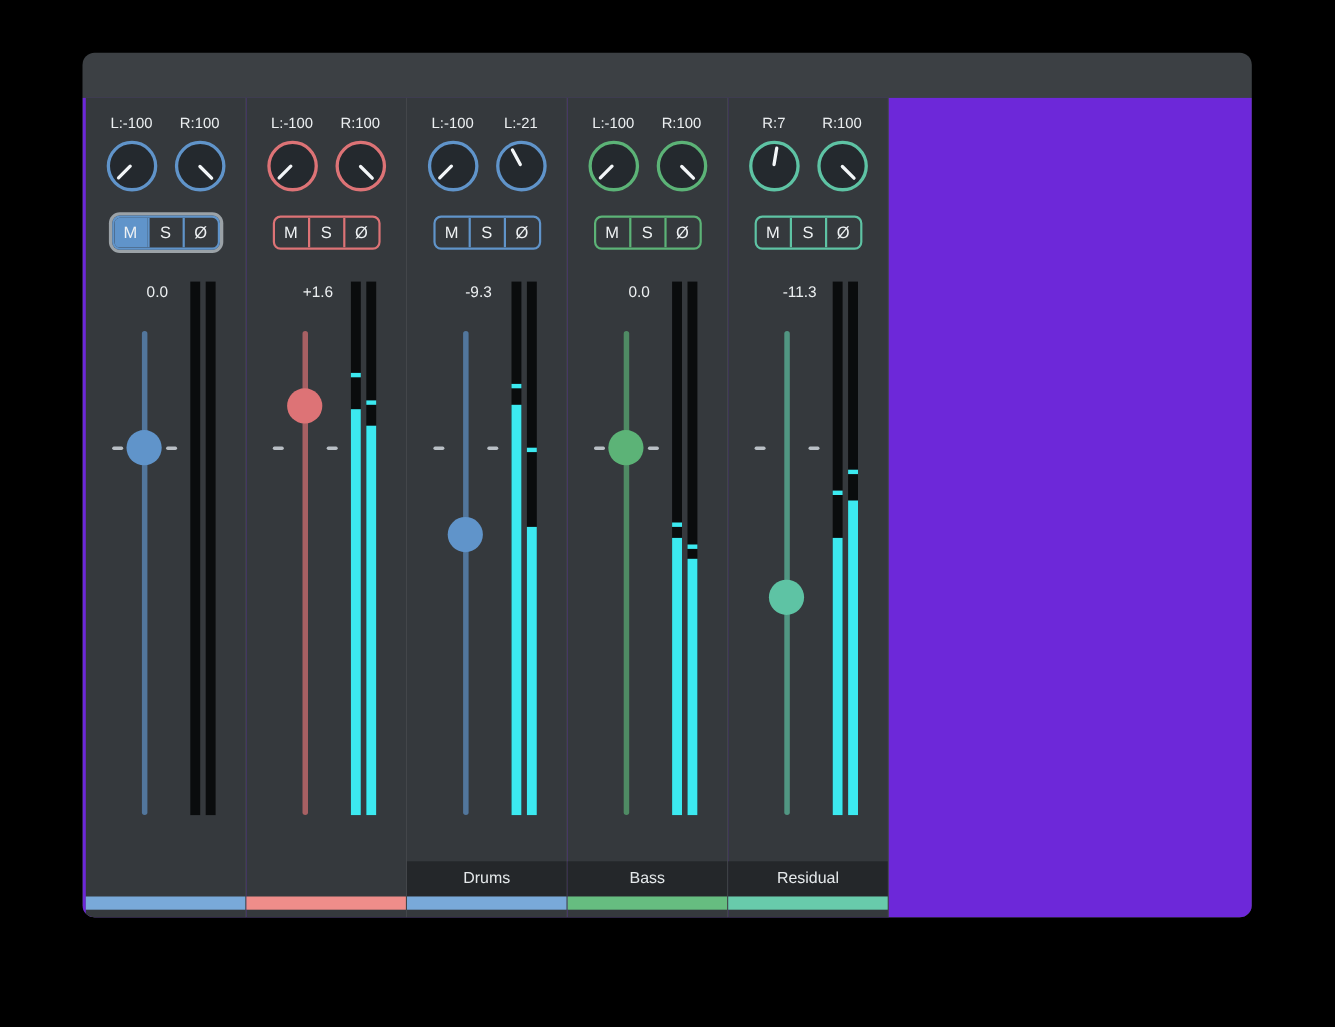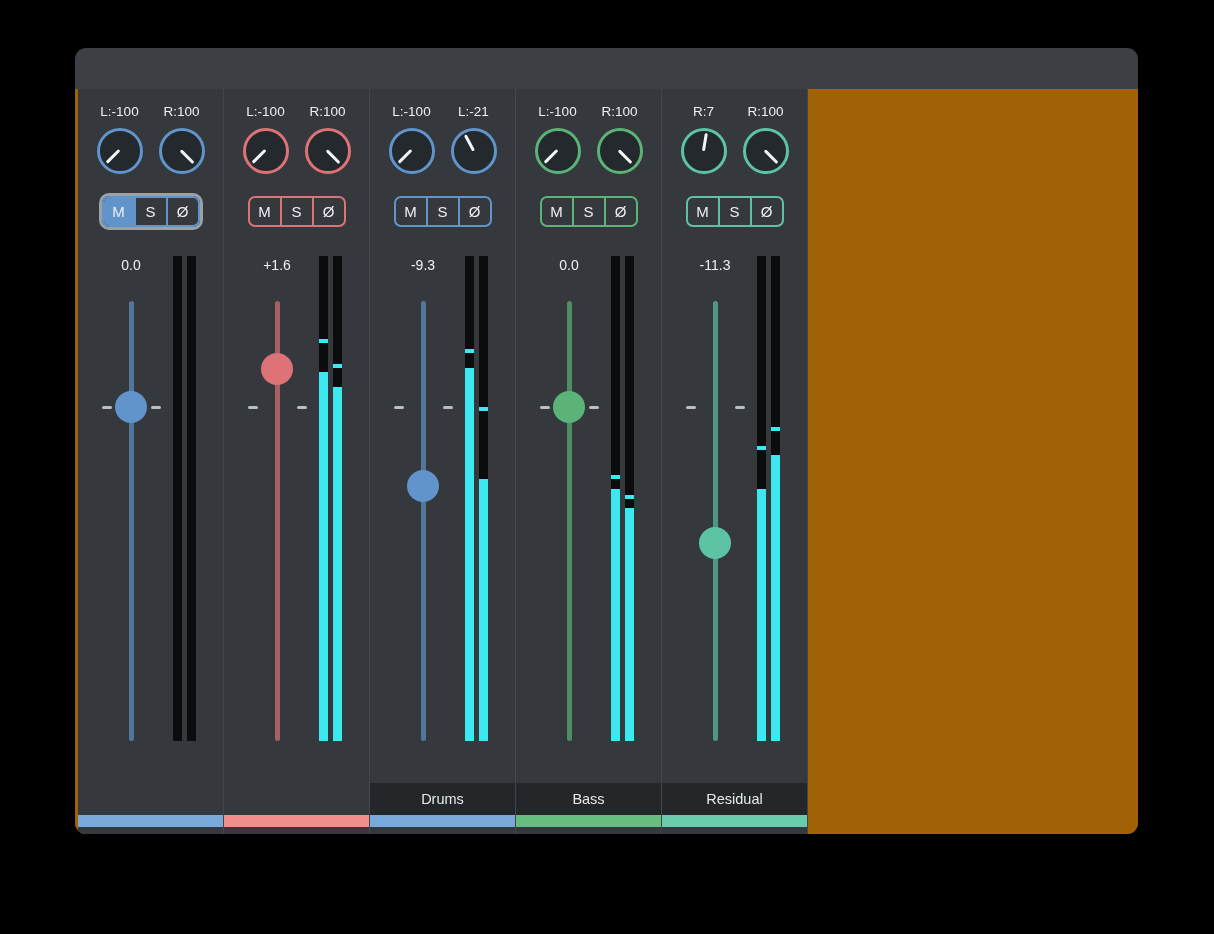--- a/index.html
+++ b/index.html
@@ -15,21 +15,21 @@
               border-bottom:1px solid #e6dfd3; }
   .traffic { position:absolute; left:19px; top:0; height:100%;
              display:flex; align-items:center; gap:12px; }
   .traffic span { width:13px; height:13px; border-radius:50%; display:block; }
   .title { position:absolute; left:0; right:0; top:0; height:100%;
            display:flex; align-items:center; justify-content:center;
            font-size:16.5px; font-weight:700; color:#3e3e40; letter-spacing:.2px; }
 
   
   .content { position:absolute; top:41px; left:0; right:0; bottom:0;
-             background:#a16207; display:flex; padding-left:3px; }
+             background:#6d28d9; display:flex; padding-left:3px; }
 
   .strip { position:relative; width:146px; height:100%; background:#35393d;
            border-right:1px solid rgba(255,255,255,.07); flex:none; }
 
   
   .pan-labels { display:flex; justify-content:center; gap:16px; padding-top:15px; }
   .pan-labels span { width:46px; text-align:center; white-space:nowrap;
                      font-size:13.5px; color:#eceff1; }
   .knobs { display:flex; justify-content:center; gap:16px; margin-top:9px; }
   .knob { position:relative; width:46px; height:46px; border-radius:50%;
@@ -41,21 +41,21 @@
   
   .msb { width:98px; height:31px; margin:22px auto 0; display:flex;
          border:2px solid var(--accent); border-radius:7px; overflow:hidden; }
   .msb.ring { box-shadow:0 0 0 3px rgba(196,202,208,.72); }
   .msb-cell { flex:1; display:flex; align-items:center; justify-content:center;
               font-size:15px; color:#eef1f3; cursor:default; }
   .msb-cell + .msb-cell { border-left:2px solid var(--accent); }
   .msb-cell.active { background:var(--accent); }
 
   
-  .gain { position:absolute; top:168px; left:0; width:106px; text-align:center;
+  .gain { position:absolute; top:168px; left:12px; width:106px; text-align:center;
           font-size:14px; color:#edf0f2; }
 
   
   .fader { position:absolute; left:37px; top:212px; width:32px; height:440px; }
   .fader-track { position:absolute; left:calc(50% - 2.5px); top:0; width:5px;
                  height:100%; border-radius:3px; background:var(--accent); opacity:.68; }
   .fader-handle { position:absolute; left:0; width:32px; height:32px;
                   border-radius:50%; background:var(--accent);
                   transform:translateY(-50%); }
   .tick { position:absolute; top:317px; width:10px; height:3px; border-radius:2px;

